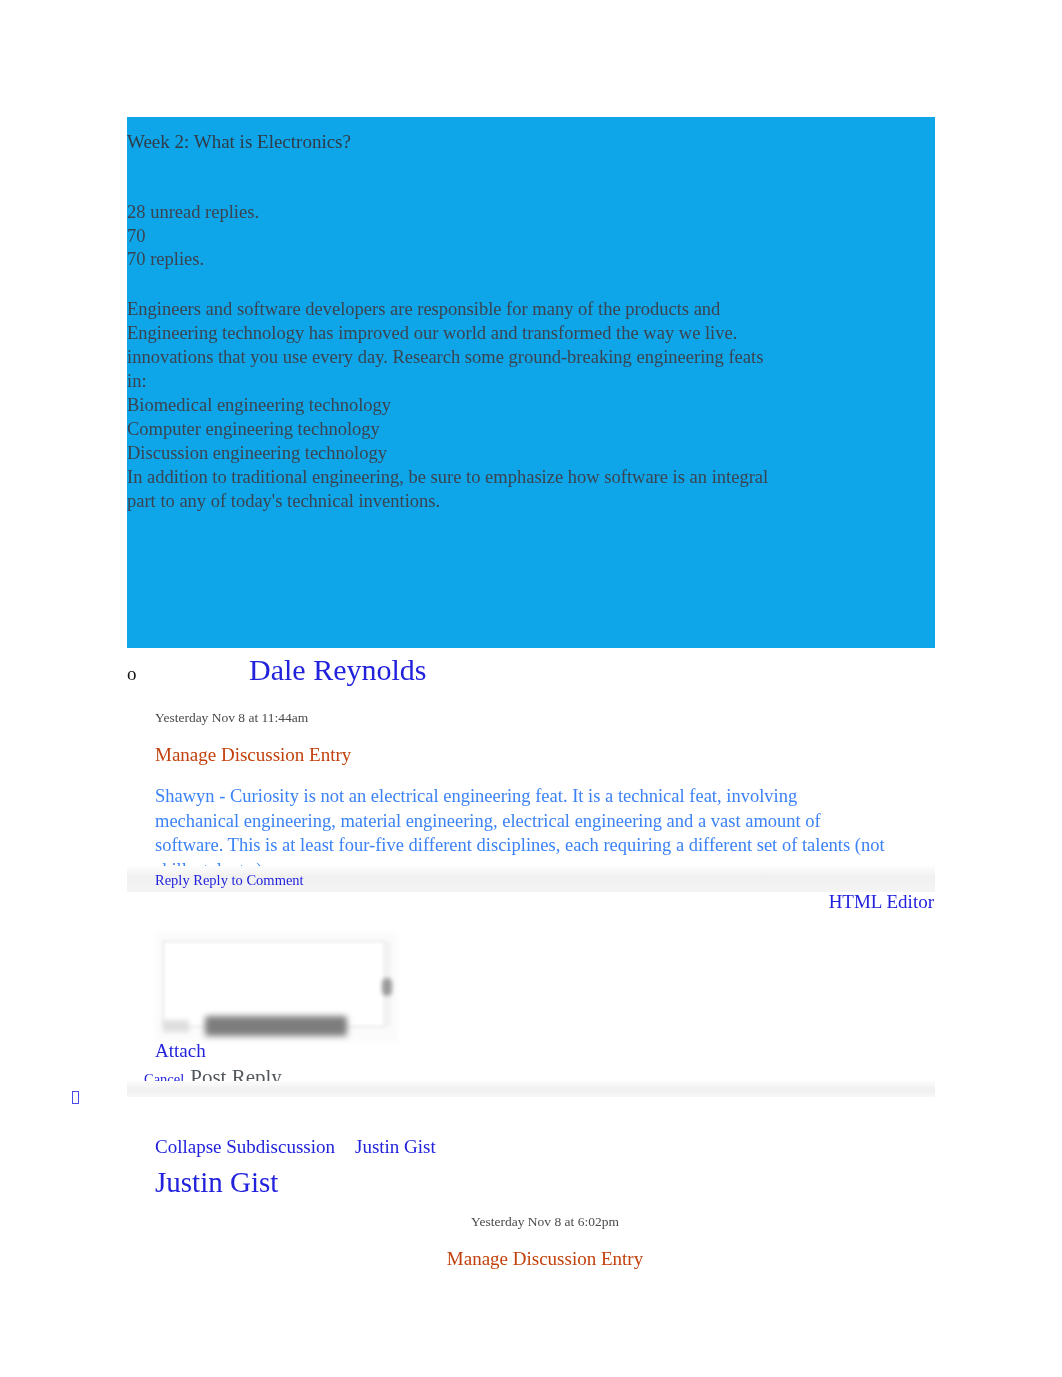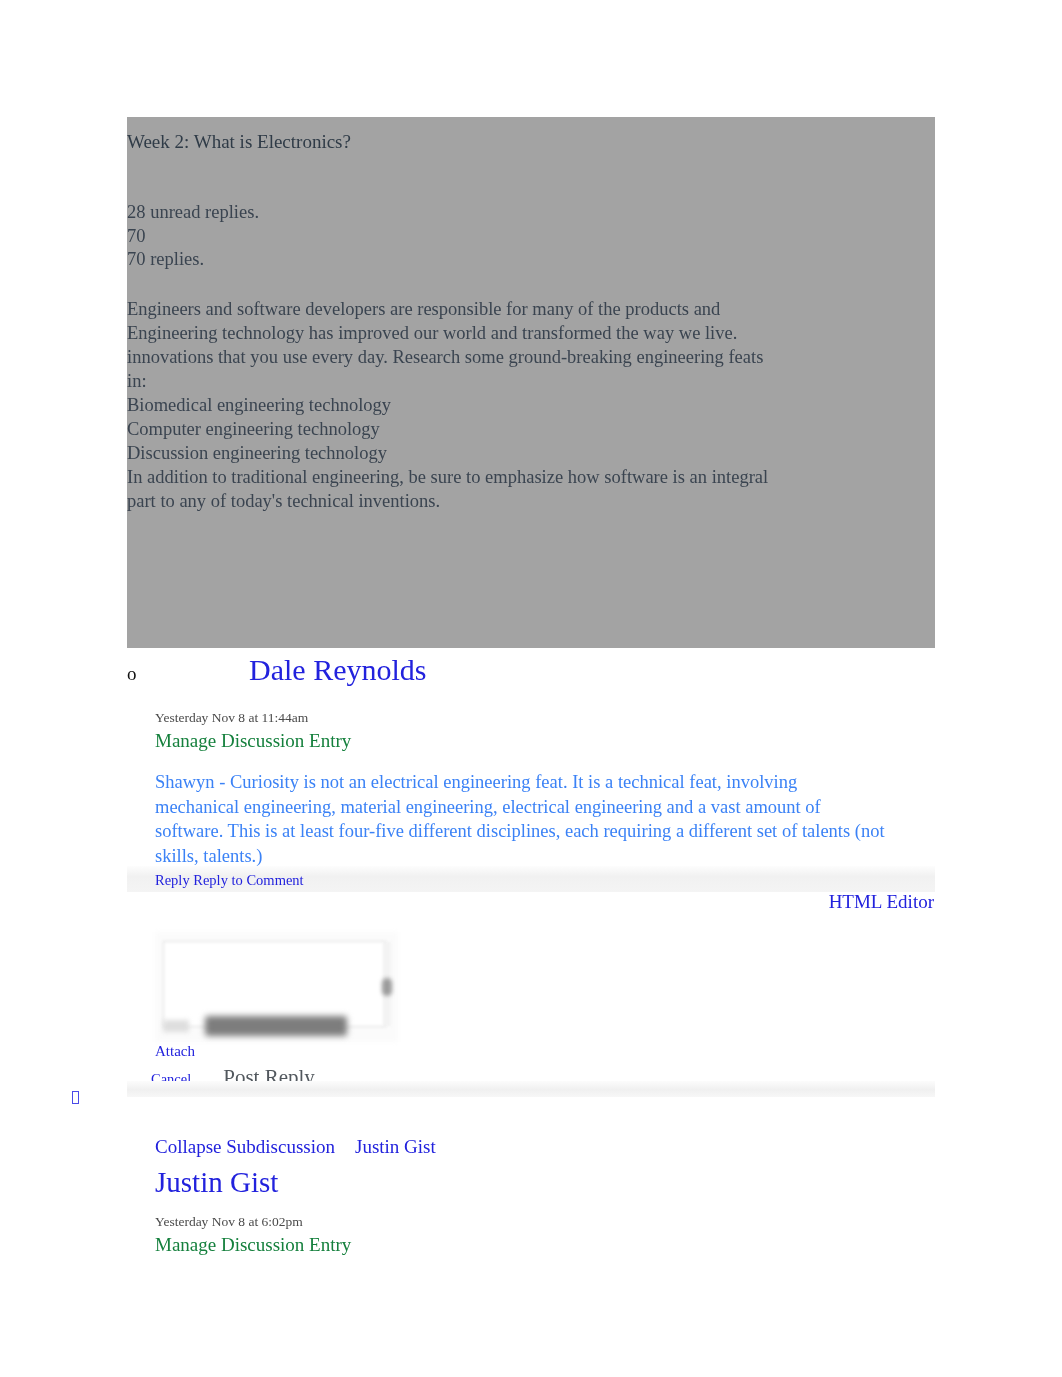--- a/index.html
+++ b/index.html
@@ -22,21 +22,21 @@
     overflow: hidden;
   }
 
   
   .topic-panel {
     position: absolute;
     left: 127px;
     top: 117px;
     width: 808px;
     height: 531px;
-    background: #a3a3a3;
+    background: #0ea5e9;
     box-sizing: border-box;
   }
   .topic-inner {
     padding: 12px 0 0 0;
   }
   .topic-title {
     font-size: 19px;
     line-height: 26px;
     color: #2f3b47;
     padding-left: 0px;
@@ -89,24 +89,24 @@
     margin-left: 28px;
     margin-top: 15px;
   }
   .timestamp {
     font-size: 13.5px;
     line-height: 17px;
     color: #4a4a4a;
   }
   .manage-link {
     display: inline-block;
-    color: #15803d;
+    color: #c2410c;
     font-size: 19px;
     line-height: 25px;
-    margin-top: 2px;
+    margin-top: 16px;
     cursor: pointer;
   }
 
   .entry-message {
     margin-left: 28px;
     margin-top: 17px;
     width: 730px;
     font-size: 18.5px;
     line-height: 24.5px;
     color: #3b82f6;
@@ -205,32 +205,31 @@
     width: 26px;
     height: 12px;
     background: #dedede;
     filter: blur(2.6px);
   }
 
   .attach-link {
     position: absolute;
     left: 155px;
     top: 1038px;
-    font-size: 15px;
+    font-size: 19px;
     line-height: 26px;
     color: #2222dd;
     cursor: pointer;
   }
   .post-row {
     position: absolute;
-    left: 151px;
+    left: 144px;
     top: 1064px;
     display: flex;
     align-items: baseline;
-    gap: 26px;
   }
   .cancel-link {
     font-size: 14.5px;
     line-height: 19px;
     color: #2222dd;
     cursor: pointer;
     margin-right: 6px;
   }
   .post-reply-label {
     font-size: 21px;
@@ -283,20 +282,21 @@
 
   .justin-name {
     margin-top: 4px;
     font-size: 29px;
     line-height: 38px;
     color: #2222dd;
     cursor: pointer;
   }
   .justin-meta {
     margin-top: 12px;
+    text-align: center;
   }
 </style>
 </head>
 <body>
 
 <div class="page">
 
   <div class="topic-panel">
     <div class="topic-inner">
       <div class="topic-title">Week 2: What is Electronics?</div>

